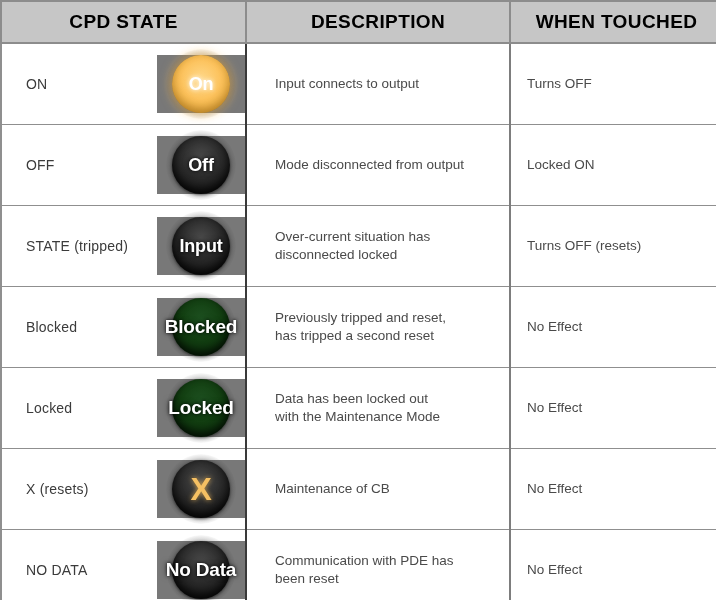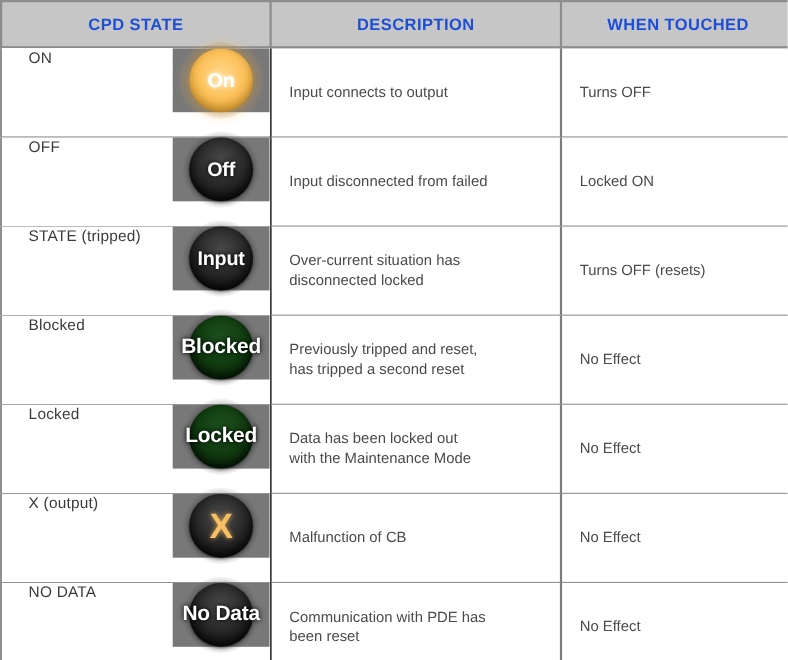--- a/index.html
+++ b/index.html
@@ -25,24 +25,24 @@
     width: 716px;
     border-collapse: collapse;
     table-layout: fixed;
   }
 
   
   thead tr.header-row th {
     background: #c6c6c6;
     border: 2px solid #8c8c8c;
     height: 40px;
-    font-size: 15px;
+    font-size: 19px;
     font-weight: bold;
     letter-spacing: 0.4px;
-    color: #1d4ed8;
+    color: #000000;
     text-align: center;
     vertical-align: middle;
     padding: 0;
   }
   th.th-state   { width: 243px; }
   th.th-desc    { width: 262px; }
   th.th-touched { width: 211px; }
 
   
   tbody td {
@@ -56,21 +56,21 @@
   }
 
   
   td.cell-state {
     position: relative;
     padding: 0;
     border-right: 2px solid #3a3a3a;
   }
   .state-inner {
     display: flex;
-    align-items: flex-start;
+    align-items: center;
     height: 80px;
   }
   .state-label {
     flex: 0 0 155px;
     display: flex;
     align-items: center;
     padding-left: 24px;
     box-sizing: border-box;
     font-size: 14px;
     color: #3b3b3b;
@@ -165,21 +165,21 @@
     border-left: 2px solid #3a3a3a;
   }
   td.cell-touched {
     padding: 0 14px 0 16px;
     font-size: 13.5px;
     line-height: 1.35;
     color: #4a4a4a;
     border-left: 2px solid #7d7d7d;
     border-right: 2px solid #8f8f8f;
   }
-  .desc-line { display: block; }
+  .desc-line { display: block; margin-left: 12px; }
 </style>
 </head>
 <body>
 
 <div class="table-wrap">
   <table class="cpd-table">
     <thead>
       <tr class="header-row">
         <th class="th-state">CPD STATE</th>
         <th class="th-desc">DESCRIPTION</th>
@@ -210,21 +210,21 @@
               <div class="state-label">OFF</div>
               <div class="indicator-band">
                 <div class="led dark">
                   <div class="led-face"></div>
                   <span class="led-text">Off</span>
                 </div>
               </div>
             </div>
           </td>
           <td class="cell-desc">
-            <span class="desc-line">Input disconnected from failed</span>
+            <span class="desc-line">Mode disconnected from output</span>
           </td>
           <td class="cell-touched"><span>Locked ON</span></td>
         </tr>
         <tr>
           <td class="cell-state">
             <div class="state-inner">
               <div class="state-label">STATE (tripped)</div>
               <div class="indicator-band">
                 <div class="led dark">
                   <div class="led-face"></div>
@@ -271,31 +271,31 @@
           </td>
           <td class="cell-desc">
             <span class="desc-line">Data has been locked out</span>
             <span class="desc-line">with the Maintenance Mode</span>
           </td>
           <td class="cell-touched"><span>No Effect</span></td>
         </tr>
         <tr>
           <td class="cell-state">
             <div class="state-inner">
-              <div class="state-label">X (output)</div>
+              <div class="state-label">X (resets)</div>
               <div class="indicator-band">
                 <div class="led dark">
                   <div class="led-face"></div>
                   <span class="led-text x-mark">X</span>
                 </div>
               </div>
             </div>
           </td>
           <td class="cell-desc">
-            <span class="desc-line">Malfunction of CB</span>
+            <span class="desc-line">Maintenance of CB</span>
           </td>
           <td class="cell-touched"><span>No Effect</span></td>
         </tr>
         <tr>
           <td class="cell-state">
             <div class="state-inner">
               <div class="state-label">NO DATA</div>
               <div class="indicator-band">
                 <div class="led dark">
                   <div class="led-face"></div>

